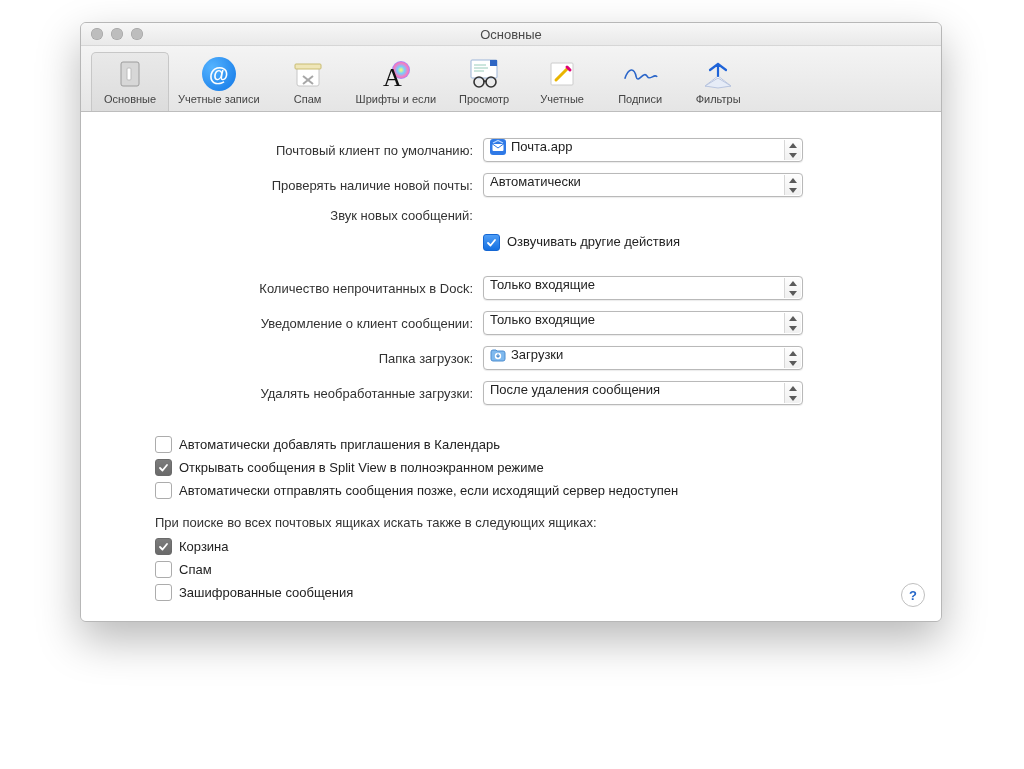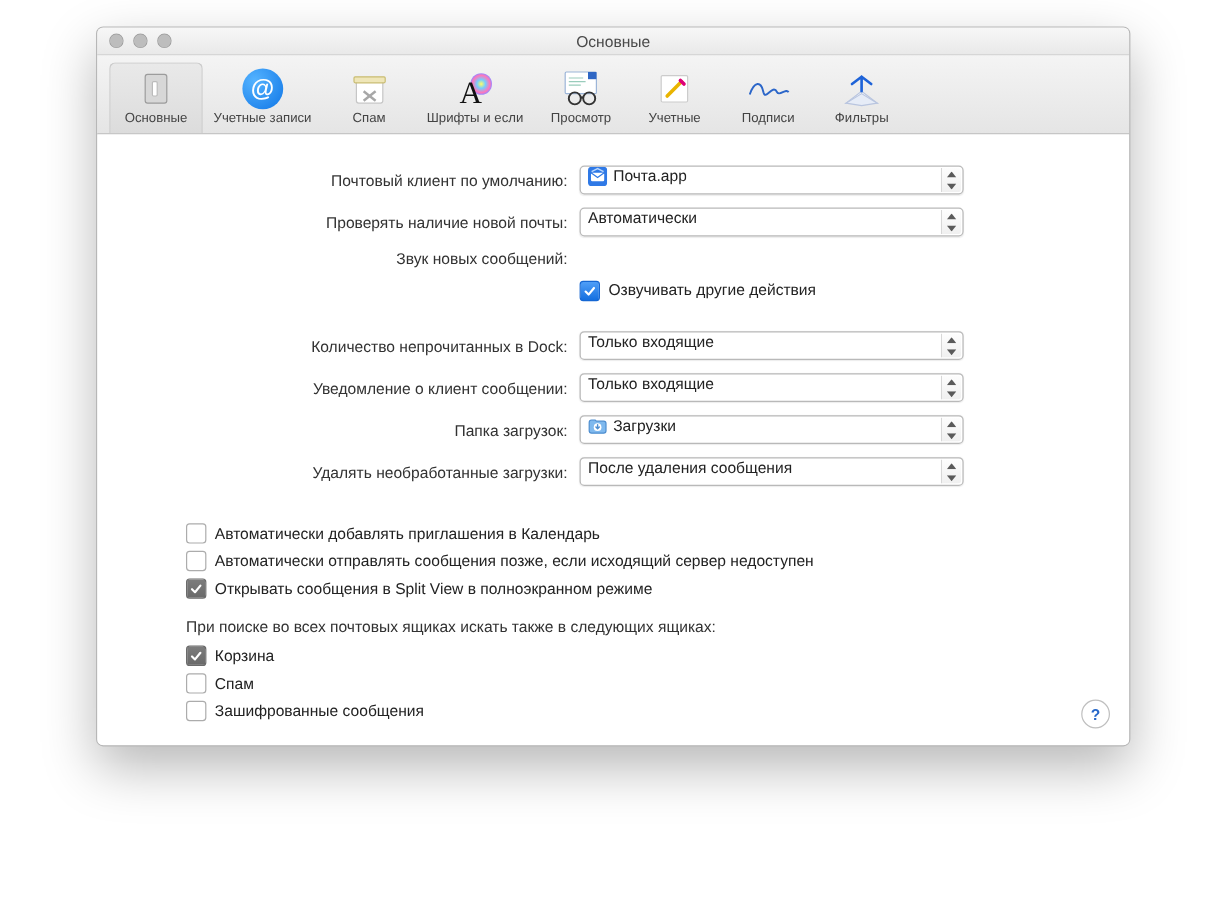--- a/index.html
+++ b/index.html
@@ -300,30 +300,30 @@
       </div>
     </div>
 
     <div class="gap"></div>
 
     <div class="chkrow">
       <div class="chkbox"></div>
       <span>Автоматически добавлять приглашения в Календарь</span>
     </div>
     <div class="chkrow">
-      <div class="chkbox"></div>
-      <span>Автоматически отправлять сообщения позже, если исходящий сервер недоступен</span>
-    </div>
-    <div class="chkrow">
       <div class="chkbox checked">
         <svg width="11" height="11" viewBox="0 0 11 11">
               <path d="M2 6 L4.5 8.5 L9 3" fill="none" stroke="#fff" stroke-width="1.8" stroke-linecap="round" stroke-linejoin="round"></path>
             </svg>
       </div>
       <span>Открывать сообщения в Split View в полноэкранном режиме</span>
+    </div>
+    <div class="chkrow">
+      <div class="chkbox"></div>
+      <span>Автоматически отправлять сообщения позже, если исходящий сервер недоступен</span>
     </div>
 
     <div class="section-label">При поиске во всех почтовых ящиках искать также в следующих ящиках:</div>
 
     <div class="indent">
       <div class="chkrow">
         <div class="chkbox checked">
           <svg width="11" height="11" viewBox="0 0 11 11">
                 <path d="M2 6 L4.5 8.5 L9 3" fill="none" stroke="#fff" stroke-width="1.8" stroke-linecap="round" stroke-linejoin="round"></path>
               </svg>

